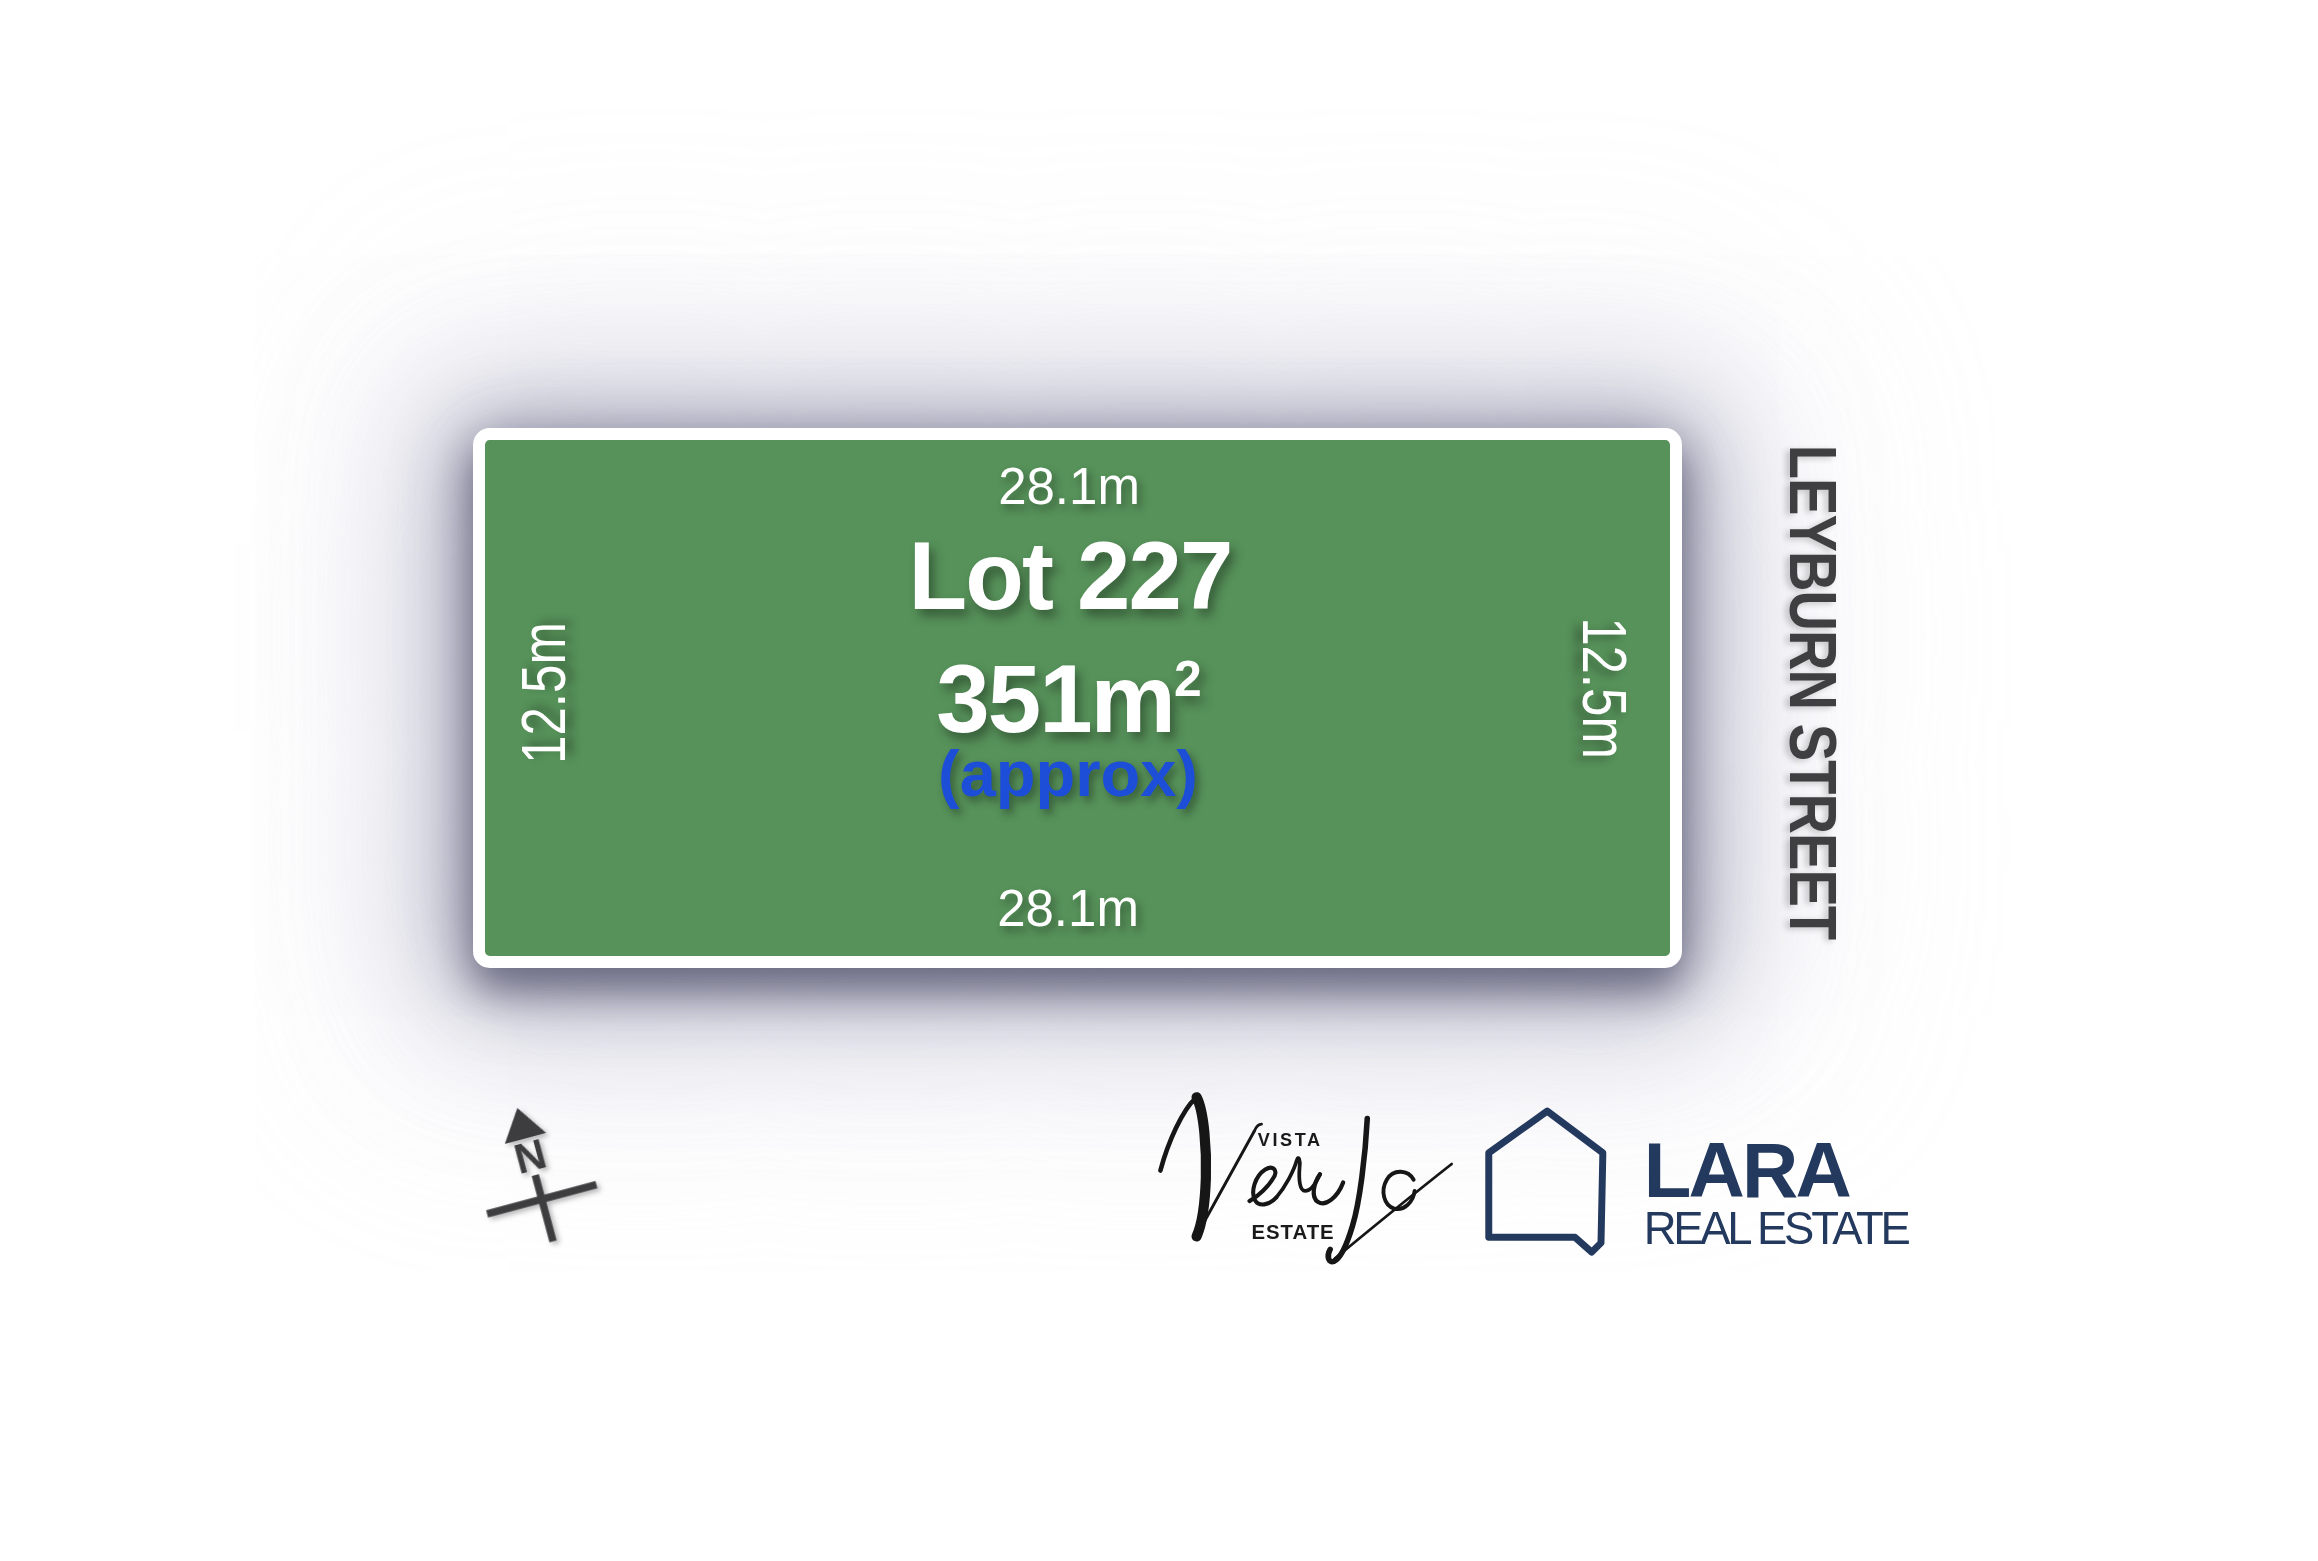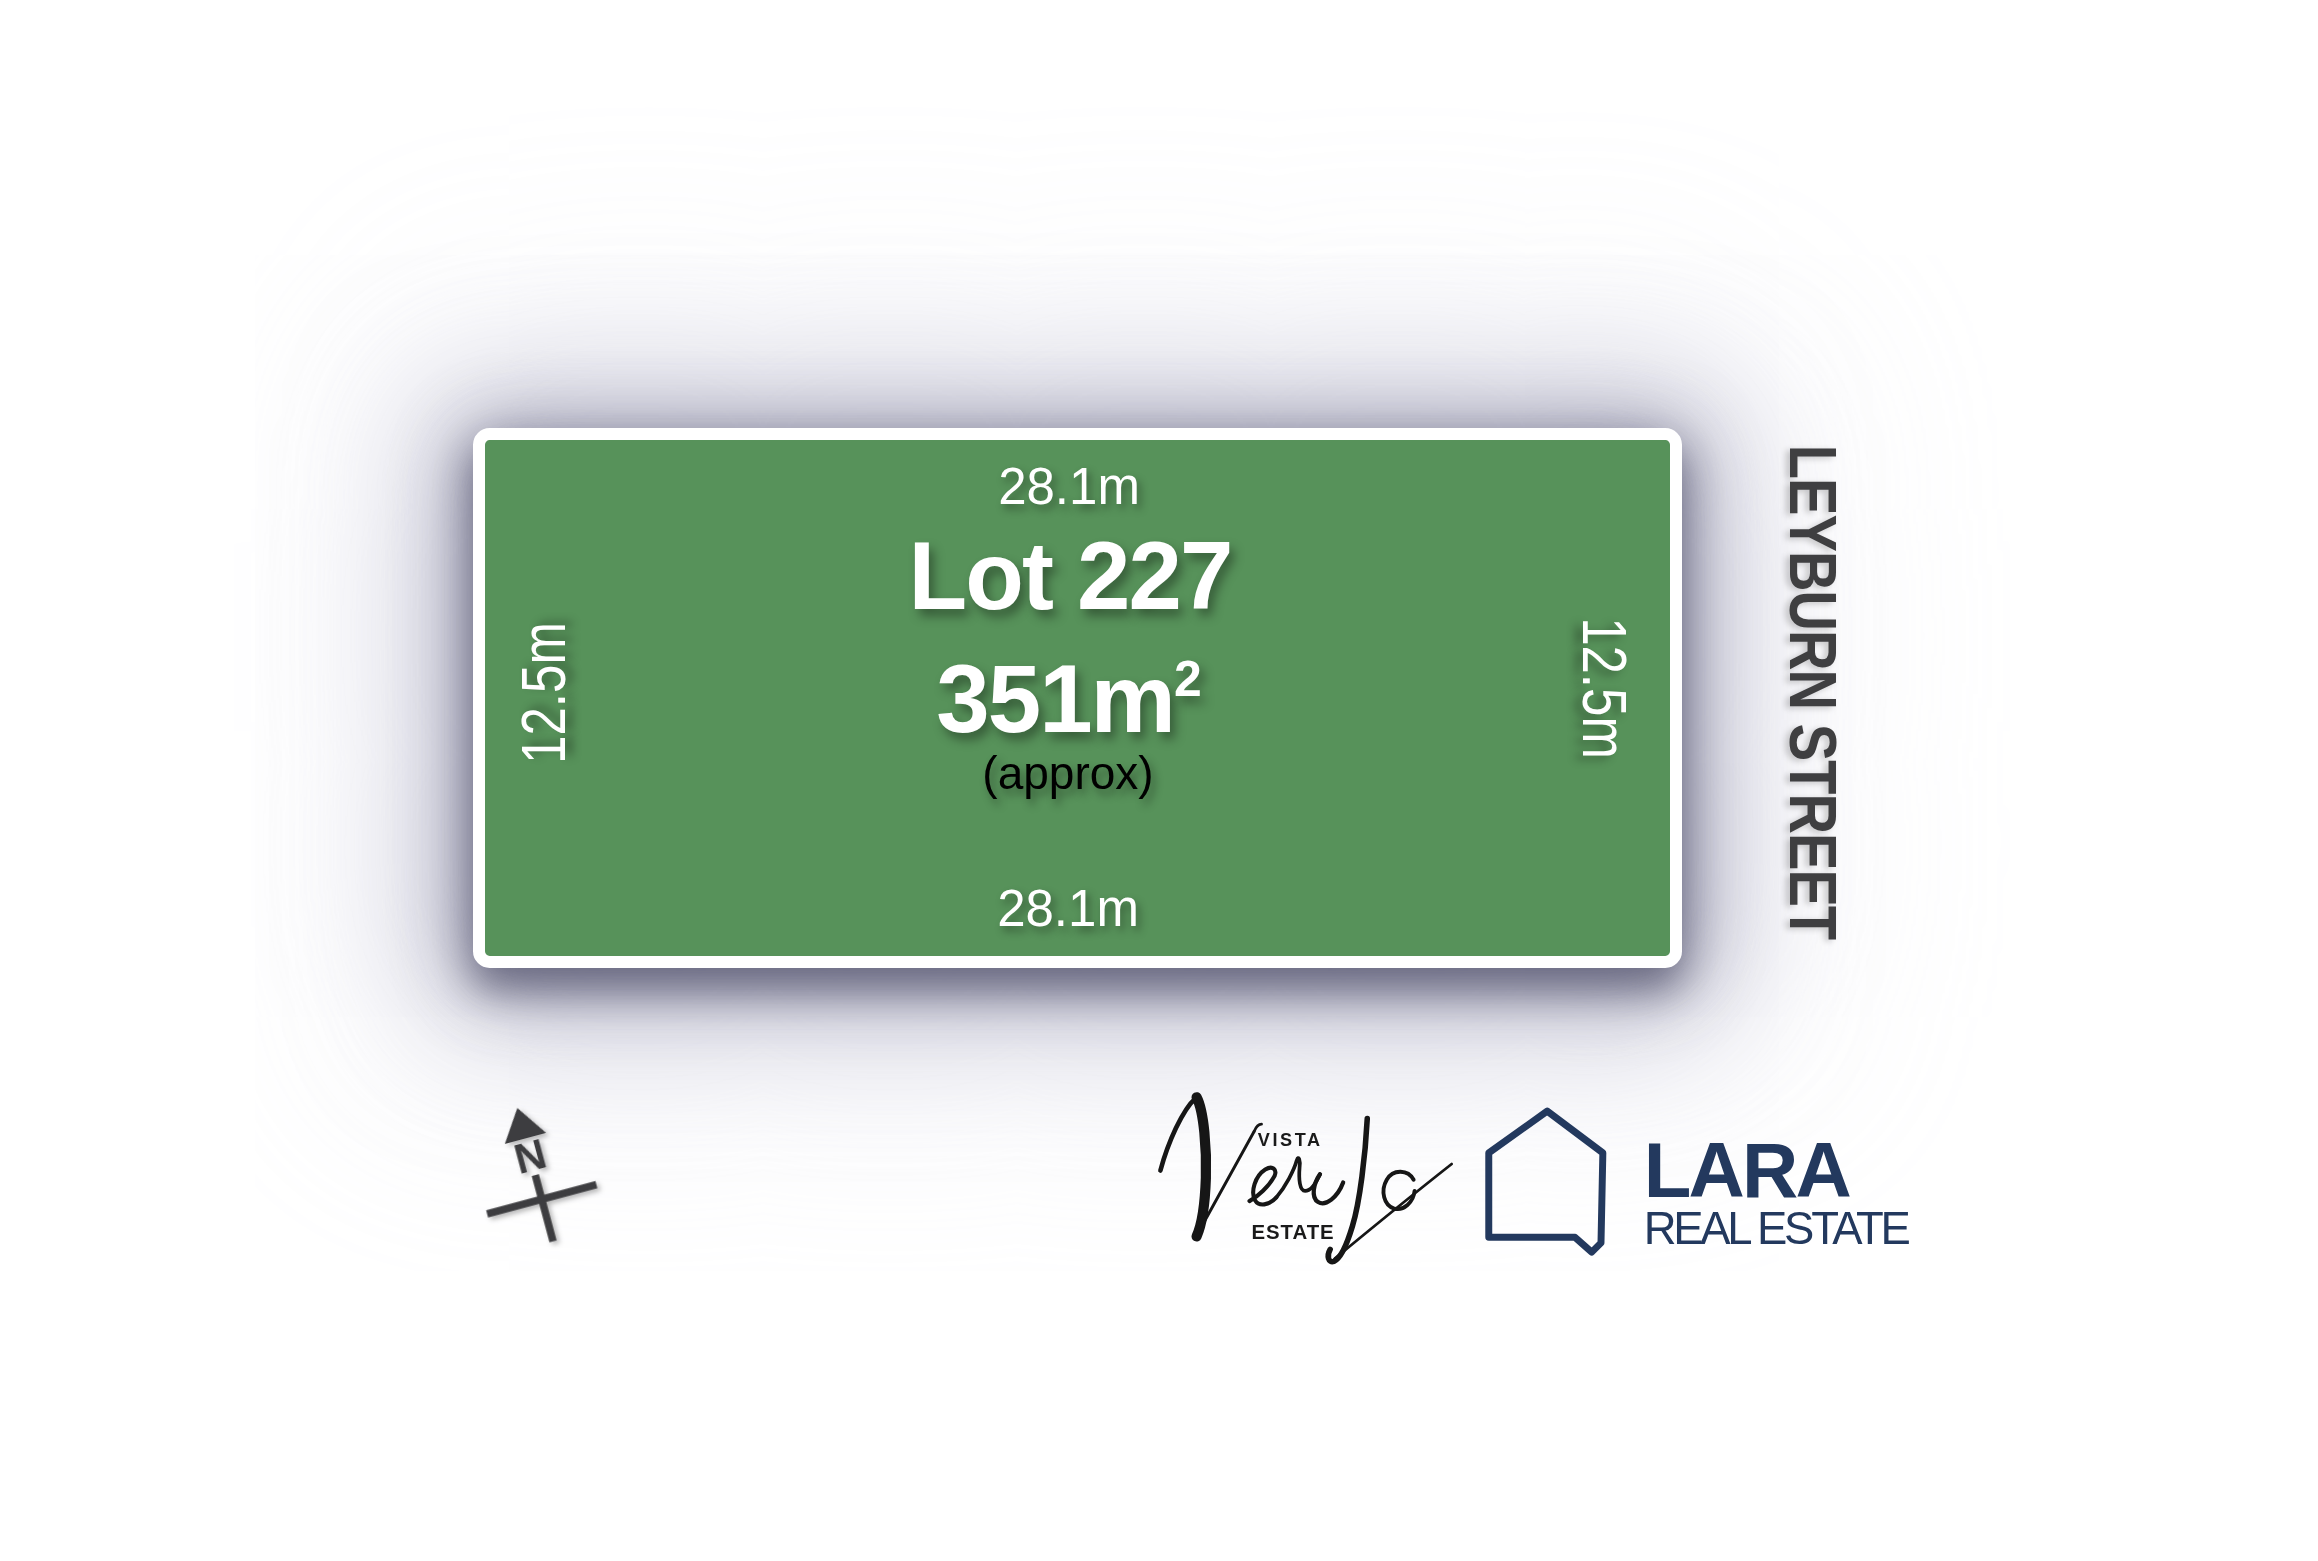--- a/index.html
+++ b/index.html
@@ -21,21 +21,21 @@
 
 <div class="abs" style="left:1070px;top:576px;transform:translate(-50%,-50%);
   font-size:96px;font-weight:bold;letter-spacing:-1.9px;color:#fff;white-space:nowrap;
   text-shadow:4.6px 7.4px 10.2px rgba(0,0,0,0.38);">Lot 227</div>
 
 <div class="abs" style="left:1069px;top:699px;transform:translate(-50%,-50%);
   font-size:96px;font-weight:bold;letter-spacing:-1.9px;color:#fff;white-space:nowrap;
   text-shadow:4.6px 7.4px 10.2px rgba(0,0,0,0.38);">351m<sup style="font-size:52%;letter-spacing:0;vertical-align:baseline;position:relative;top:-0.72em;">2</sup></div>
 
 <div class="abs" style="left:1068px;top:773px;transform:translate(-50%,-50%);
-  font-size:46px;color:#000000;white-space:nowrap;text-shadow:3.7px 5.6px 8.3px rgba(0,0,0,0.38);">(approx)</div>
+  font-size:65px;color:#1d4ed8;white-space:nowrap;text-shadow:3.7px 5.6px 8.3px rgba(0,0,0,0.38);font-weight:bold;">(approx)</div>
 
 <div class="abs" style="left:1068px;top:908px;transform:translate(-50%,-50%);
   font-size:51px;color:#fff;white-space:nowrap;text-shadow:3.7px 5.6px 8.3px rgba(0,0,0,0.38);">28.1m</div>
 
 <div class="abs" style="left:544px;top:693px;transform:translate(-50%,-50%) rotate(-90deg) scaleY(1.22);
   font-size:51px;color:#fff;white-space:nowrap;text-shadow:3.7px 5.6px 8.3px rgba(0,0,0,0.38);">12.5m</div>
 
 <div class="abs" style="left:1604px;top:688px;transform:translate(-50%,-50%) rotate(90deg) scaleY(1.22);
   font-size:51px;color:#fff;white-space:nowrap;text-shadow:3.7px 5.6px 8.3px rgba(0,0,0,0.38);">12.5m</div>
 

